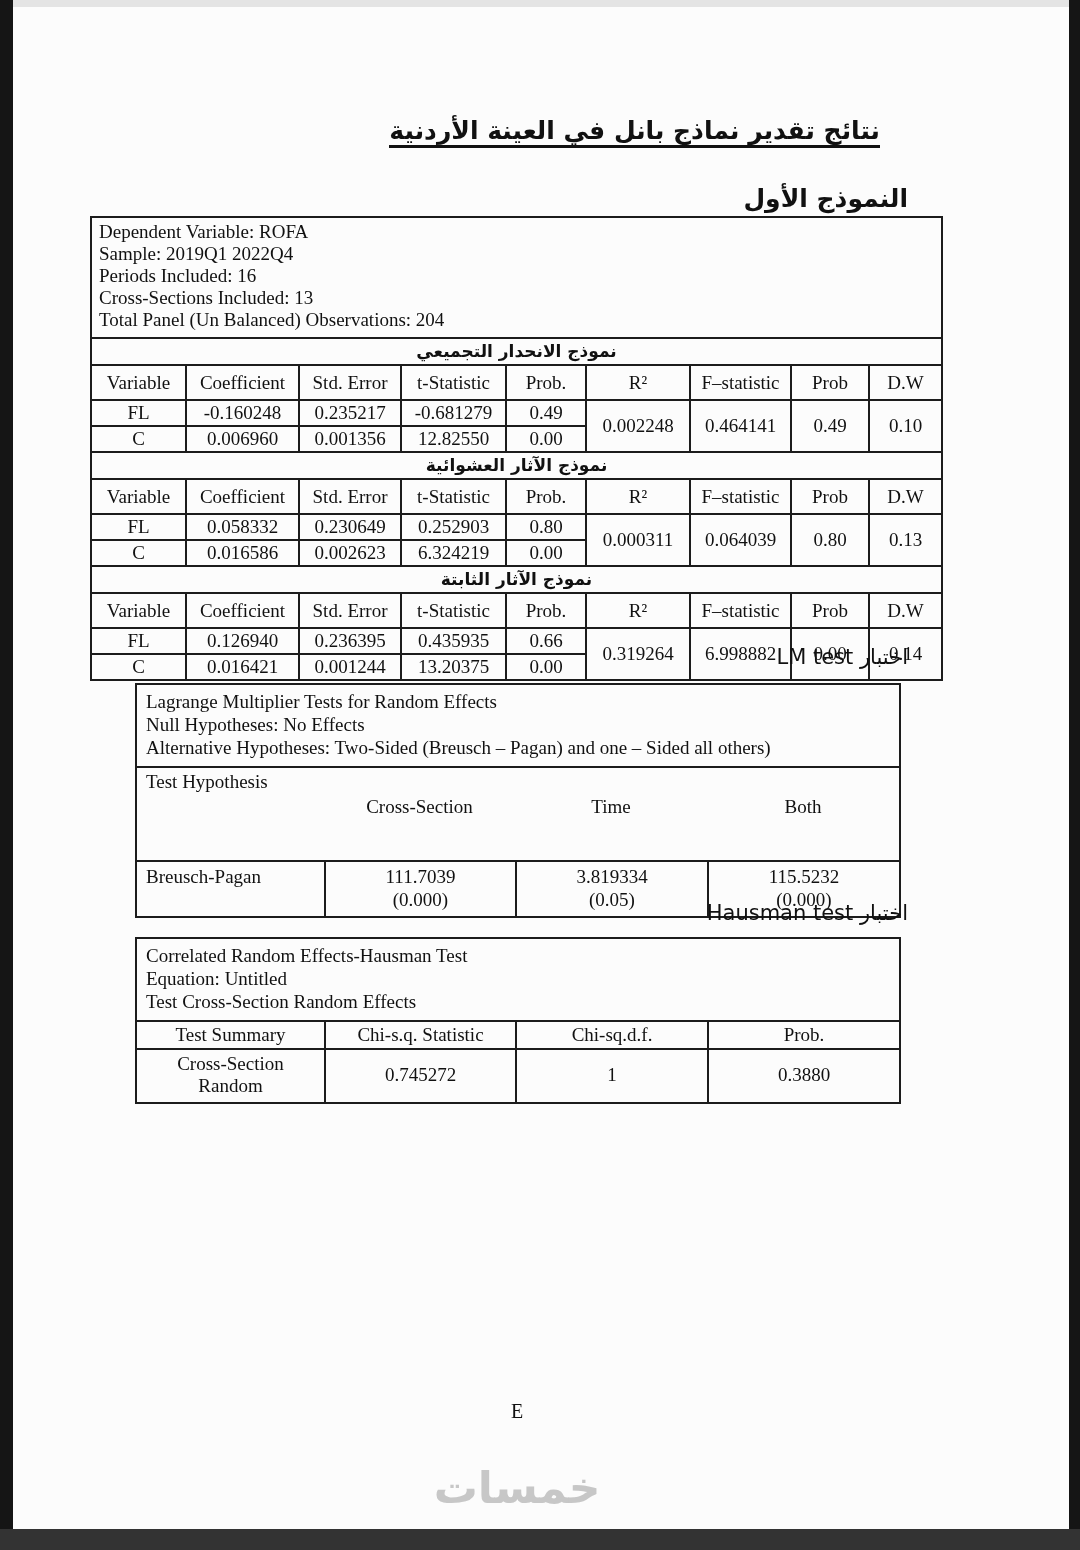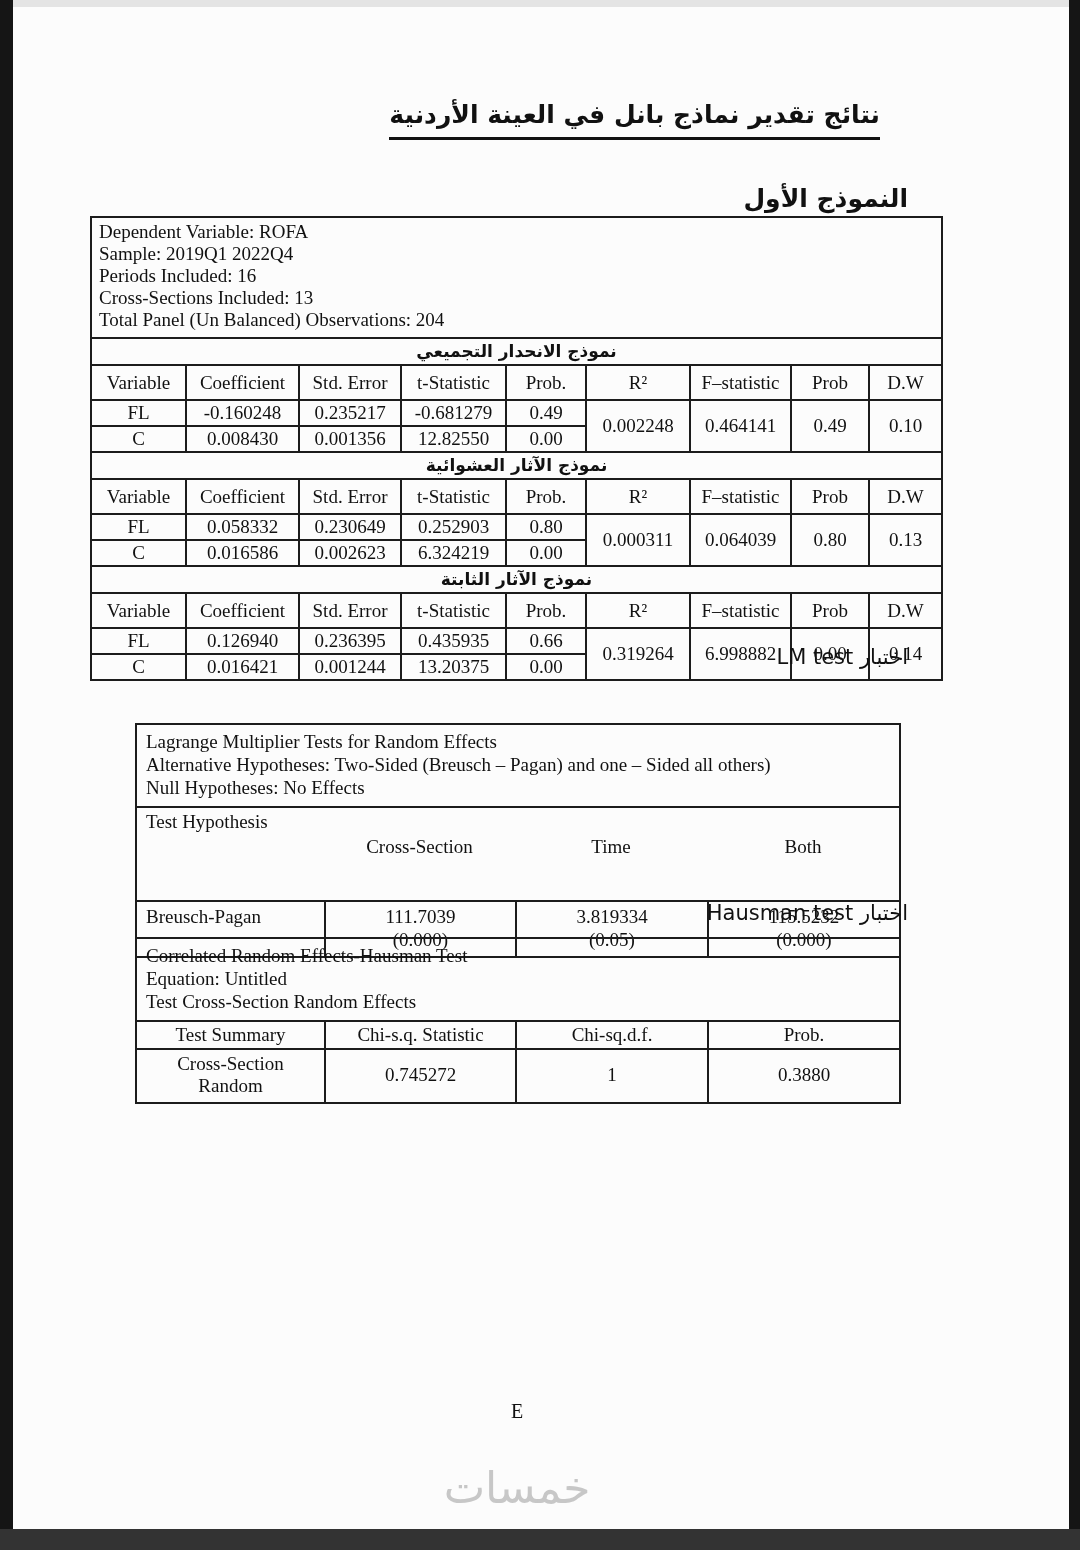--- a/index.html
+++ b/index.html
@@ -13,23 +13,23 @@
   }
   .ar { font-family: "DejaVu Sans", sans-serif; }
 
   .edge { position: absolute; top: 0; height: 1534px; background: #151515; }
   .edge-left  { left: 0; width: 13px; }
   .edge-right { right: 0; width: 11px; }
   .paper { position: absolute; left: 13px; top: 7px; width: 1056px; height: 1523px; background: #fcfcfc; }
   .bottom-bar { position: absolute; left: 0; bottom: 0; width: 1080px; height: 21px; background: #333333; }
 
   .doc-title {
-    position: absolute; top: 100px; right: 200px;
+    position: absolute; top: 116px; right: 200px;
     font-size: 25px; font-weight: bold; direction: rtl;
-    border-bottom: 3px solid #111; padding-bottom: 8px;
+    border-bottom: 3px solid #111; padding-bottom: 0;
   }
   .model-heading {
     position: absolute; top: 184px; right: 172px;
     font-size: 25px; font-weight: bold; direction: rtl;
   }
 
   table.main {
     position: absolute; left: 90px; top: 216px; width: 851px;
     border-collapse: collapse; font-size: 19px; table-layout: fixed;
   }
@@ -58,21 +58,21 @@
 
   .h-heads { display: flex; text-align: center; border-top: 2px solid #1c1c1c; border-bottom: 2px solid #1c1c1c; }
   .h-heads > div { padding: 2px 0; line-height: 22px; }
   .h-data { display: flex; text-align: center; }
   .h-data > div { padding: 3px 0 5px; line-height: 22px; }
   .vcenter { display: flex; align-items: center; justify-content: center; }
 
   .page-letter { position: absolute; top: 1400px; left: 0; width: 1034px; text-align: center; font-size: 20px; }
   .watermark {
     position: absolute; top: 1462px; left: 0; width: 1034px; text-align: center;
-    font-size: 44px; font-weight: normal; color: #c7c7c7; direction: rtl;
+    font-size: 44px; font-weight: bold; color: #c7c7c7; direction: rtl;
   }
 </style>
 </head>
 <body>
 
 <div class="paper"></div>
 <div class="edge edge-left"></div>
 <div class="edge edge-right"></div>
 
 <div class="doc-title ar">نتائج تقدير نماذج بانل في العينة الأردنية</div>
@@ -121,21 +121,21 @@
       <td>0.235217</td>
       <td>-0.681279</td>
       <td>0.49</td>
       <td rowspan="2">0.002248</td>
       <td rowspan="2">0.464141</td>
       <td rowspan="2">0.49</td>
       <td rowspan="2">0.10</td>
     </tr>
     <tr>
       <td>C</td>
-      <td>0.008430</td>
+      <td>0.006960</td>
       <td>0.001356</td>
       <td>12.82550</td>
       <td>0.00</td>
     </tr>
 
     <tr>
       <td colspan="9" class="sec-title ar" dir="rtl">نموذج الآثار العشوائية</td>
     </tr>
     <tr class="head-row">
       <td>Variable</td>
@@ -197,25 +197,25 @@
       <td>0.016421</td>
       <td>0.001244</td>
       <td>13.20375</td>
       <td>0.00</td>
     </tr>
   </tbody>
 </table>
 
 <div class="test-heading ar" style="top:645px">اختبار LM test</div>
 
-<div class="box" style="top:723px">
+<div class="box" style="top:683px">
   <div class="lines">
     <div>Lagrange Multiplier Tests for Random Effects</div>
+    <div>Null Hypotheses: No Effects</div>
     <div>Alternative Hypotheses: Two-Sided (Breusch – Pagan) and one – Sided all others)</div>
-    <div>Null Hypotheses: No Effects</div>
   </div>
   <div class="lm-hyp">Test Hypothesis</div>
   <div class="lm-colheads">
     <div class="c1"></div>
     <div class="c2">Cross-Section</div>
     <div class="c3">Time</div>
     <div class="c4">Both</div>
   </div>
   <div class="lm-data">
     <div class="c1 lbl">Breusch-Pagan</div>

